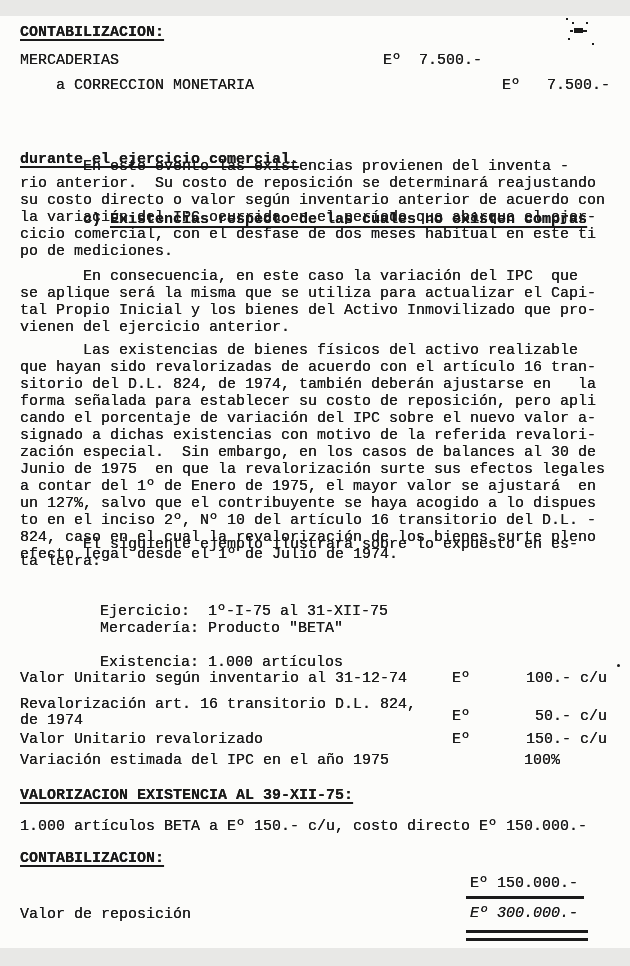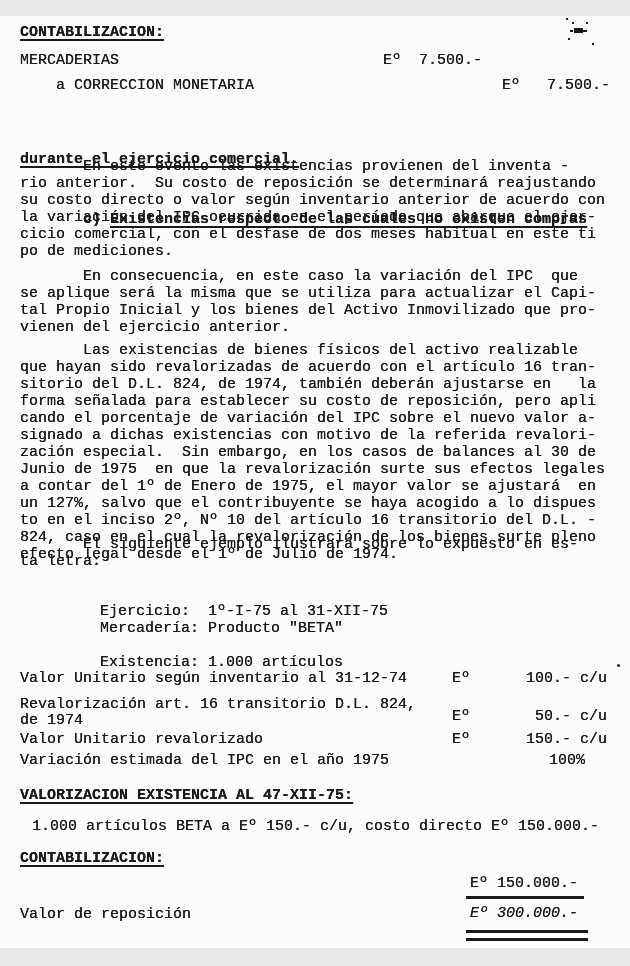--- a/index.html
+++ b/index.html
@@ -98,25 +98,25 @@
     <div class="abs para" style="left:20px; top:681px; line-height:16px;">Revalorización art. 16 transitorio D.L. 824,
 de 1974</div>
     <div class="abs" style="left:452px; top:692px;">Eº</div>
     <div class="abs" style="left:526px; top:692px;"> 50.- c/u</div>
 
     <div class="abs" style="left:20px; top:715px;">Valor Unitario revalorizado</div>
     <div class="abs" style="left:452px; top:715px;">Eº</div>
     <div class="abs" style="left:526px; top:715px;">150.- c/u</div>
 
     <div class="abs" style="left:20px; top:736px;">Variación estimada del IPC en el año 1975</div>
-    <div class="abs" style="left:549px; top:736px;">100%</div>
+    <div class="abs" style="left:524px; top:736px;">100%</div>
   </div>
 
-  <div class="abs bold ul" style="left:20px; top:771px;">VALORIZACION EXISTENCIA AL 47-XII-75:</div>
-  <div class="abs" style="left:32px; top:802px;text-align:right;">1.000 artículos BETA a Eº 150.- c/u, costo directo Eº 150.000.-</div>
+  <div class="abs bold ul" style="left:20px; top:771px;">VALORIZACION EXISTENCIA AL 39-XII-75:</div>
+  <div class="abs" style="left:20px; top:802px;text-align:right;">1.000 artículos BETA a Eº 150.- c/u, costo directo Eº 150.000.-</div>
 
   <div class="abs bold ul" style="left:20px; top:834px;">CONTABILIZACION:</div>
 
   <div class="abs" style="left:470px; top:859px;">Eº 150.000.-</div>
   <div class="rule" style="left:466px; top:880px; width:118px;"></div>
 
   <div class="abs" style="left:20px; top:890px;">Valor de reposición</div>
   <div class="abs" style="left:470px; top:889px;font-style:italic;">Eº 300.000.-</div>
   <div class="rule" style="left:466px; top:914px; width:122px;"></div>
   <div class="rule" style="left:466px; top:922px; width:122px;"></div>

